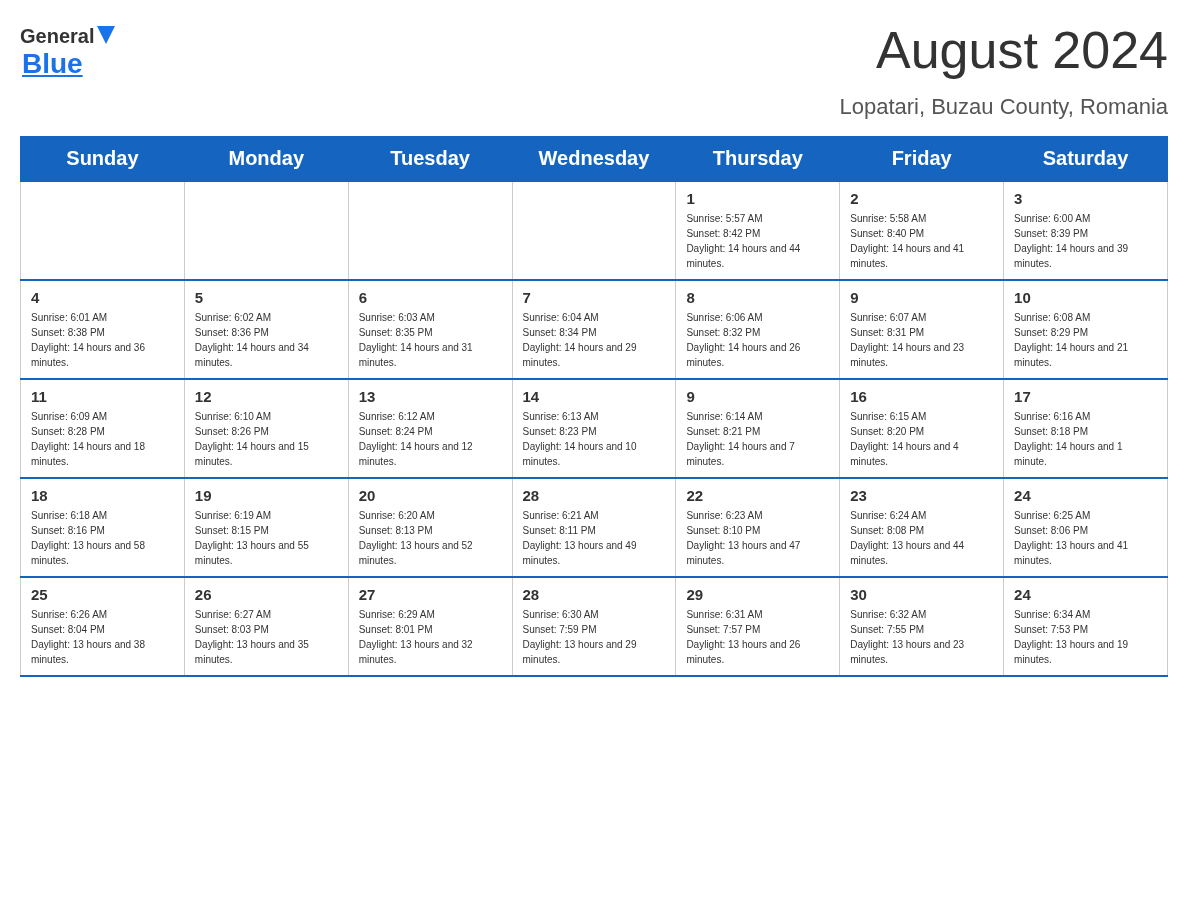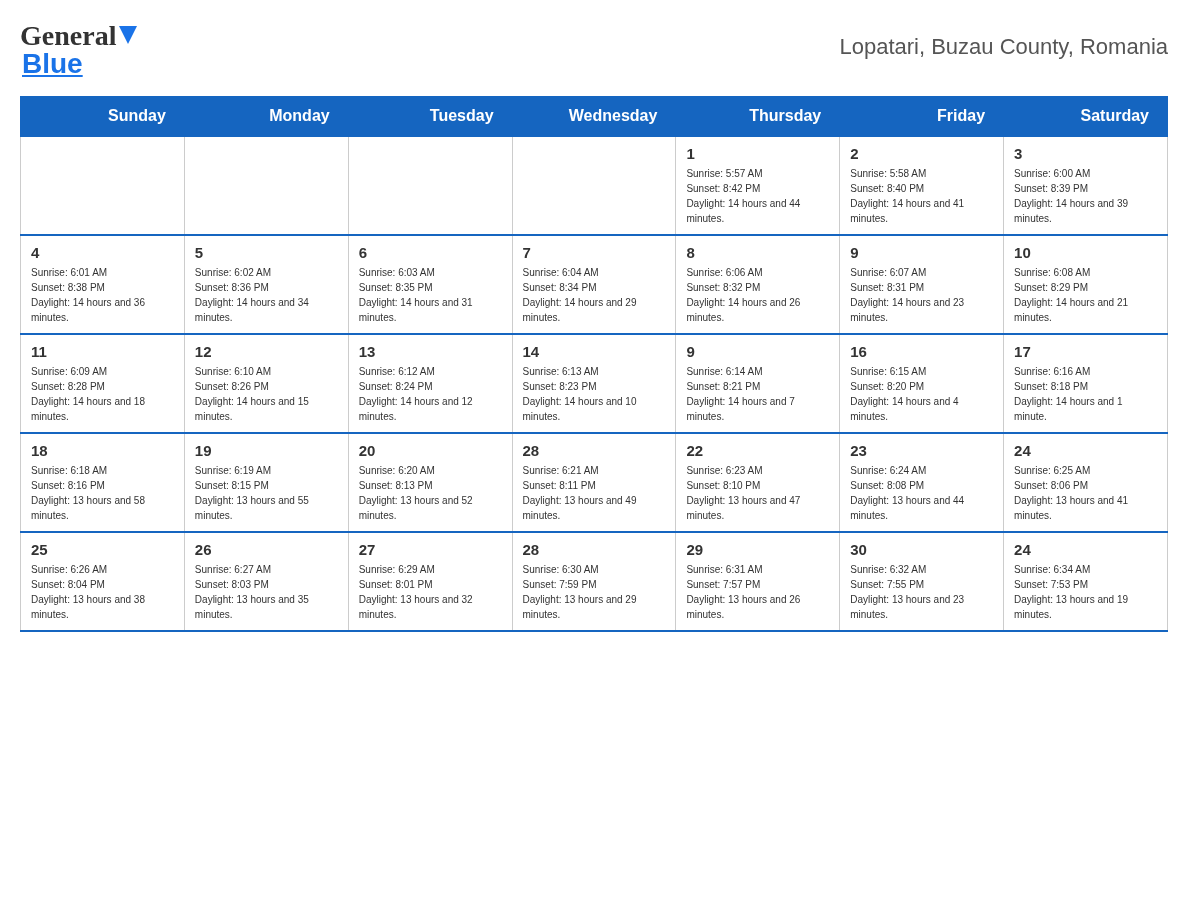--- a/index.html
+++ b/index.html
@@ -20,24 +20,24 @@
       text-align: right;
     }
     .calendar {
       width: 100%;
       border-collapse: collapse;
       border: 1px solid #ccc;
     }
     .calendar th {
       background-color: #1565c0;
       color: #fff;
-      font-size: 16px;
+      font-size: 20px;
       font-weight: bold;
       padding: 10px 18px;
-      text-align: right;
+      text-align: center;
       border: 1px solid #1565c0;
     }
     .calendar td {
       vertical-align: top;
       padding: 8px 10px;
       border: 1px solid #ccc;
       width: calc(100% / 7);
       min-height: 100px;
       font-size: 13px;
       color: #333;
@@ -69,30 +69,31 @@
       display: flex;
       align-items: center;
     }
   </style>
 </head>
 <body>
 
 <div class="header-area">
   <div class="logo-wrapper">
     <div class="logo-row">
-      <span style="font-size:28px;font-weight:bold;color:#333;font-family:Liberation Serif, serif;">General</span>
+      <span style="font-size:20px;font-weight:bold;color:#333;font-family:Liberation Sans, sans-serif;">General</span>
       <span style="display:inline-block;margin-left:3px;margin-top:6px;">
         <svg width="18" height="22" viewBox="0 0 18 22">
             <polygon points="0,0 18,0 9,18" fill="#1a73e8"></polygon>
           </svg>
       </span>
     </div>
     <span style="font-size:28px;font-weight:bold;color:#1a73e8;font-family:Arial,sans-serif;margin-top:-4px;margin-left:2px;text-decoration:underline;">Blue</span>
   </div>
   <div class="title-area">
+    <div style="font-size:52px;font-weight:normal;color:#333;font-family:Arial,sans-serif;">August 2024</div>
     <div style="font-size:22px;color:#555;font-family:Arial,sans-serif;margin-top:14px;">Lopatari, Buzau County, Romania</div>
   </div>
 </div>
 
 <table class="calendar">
   <thead>
     <tr>
       <th>Sunday</th>
       <th>Monday</th>
       <th>Tuesday</th>

